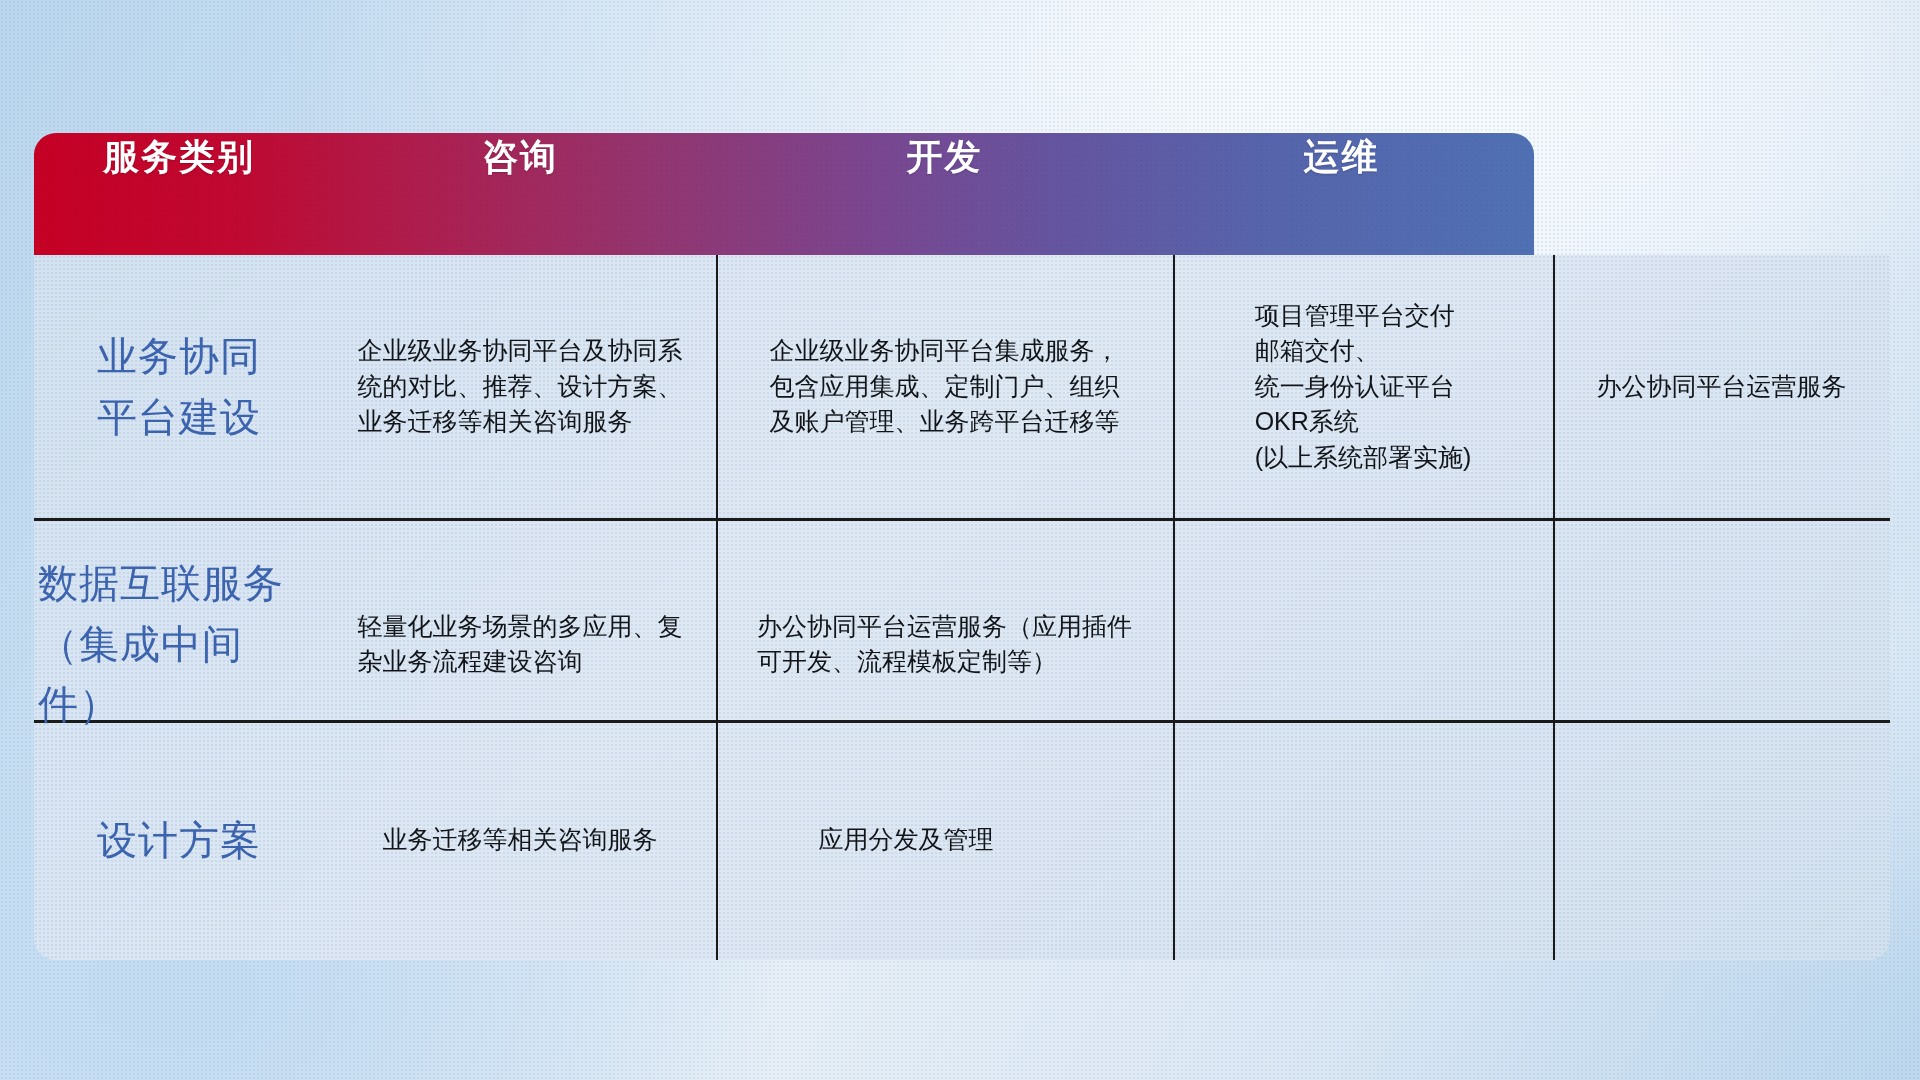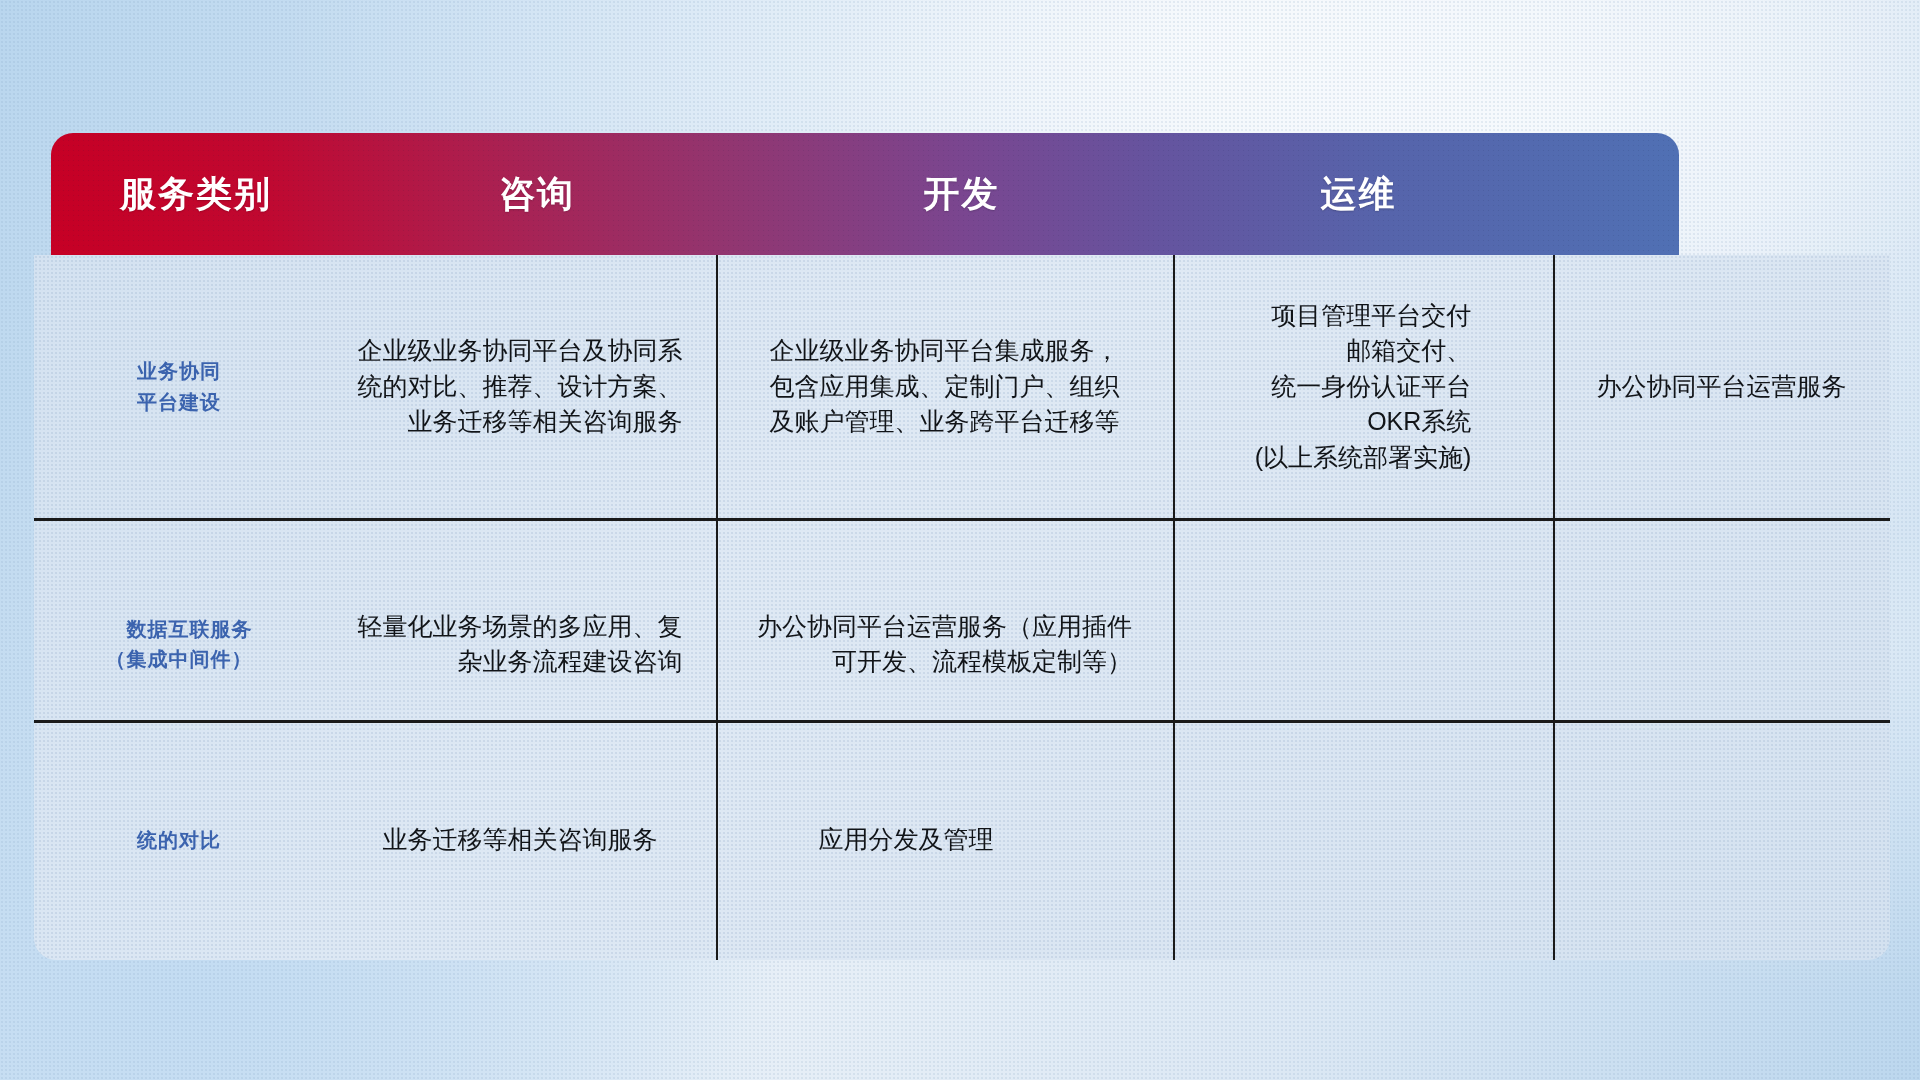--- a/index.html
+++ b/index.html
@@ -65,36 +65,35 @@
     position: absolute;
     inset: 0;
     background-image: radial-gradient(rgba(110,140,180,0.18) 0.7px, rgba(0,0,0,0) 0.8px);
     background-size: 4px 4px;
     pointer-events: none;
   }
 
   
   .thead {
     position: absolute;
-    left: 17px;
+    left: 0;
     top: 0;
-    width: 1628px;
+    width: 1500px;
     height: 122px;
     border-radius: 22px 22px 0 0;
     background: linear-gradient(90deg,
         #c60025 0%,
         #c00830 13%,
         #ad1e4e 26%,
         #93356f 41%,
         #7a4690 56%,
         #65549f 68%,
         #5664ab 82%,
         #5070b4 100%);
     display: flex;
-    align-items: center;
     overflow: hidden;
   }
   .thead-dots {
     position: absolute;
     inset: 0;
     background-image: radial-gradient(rgba(10,20,60,0.20) 0.8px, rgba(0,0,0,0) 0.9px);
     background-size: 5px 5px;
     opacity: 0.55;
     pointer-events: none;
   }
@@ -147,30 +146,30 @@
   .v2 { left: 1139px; top: 0;   height: 705px; }
   .v3 { left: 1519px; top: 0;   height: 705px; }
 
   .cell {
     position: relative;
     z-index: 2;
     display: flex;
     align-items: center;
     justify-content: center;
     padding: 10px 4px;
-    text-align: right;
+    text-align: left;
     color: #111418;
     font-size: 25px;
     line-height: 1.42;
     white-space: pre-line;
   }
   .cell.cat {
     color: #3b63ae;
-    font-weight: bold;
-    font-size: 20px;
+    font-weight: normal;
+    font-size: 40px;
     line-height: 1.52;
     letter-spacing: 1px;
   }
   .cell.empty { }
 </style>
 </head>
 <body>
 
 <div id="bg-base"></div>
 <div id="bg-sheen"></div>
@@ -211,21 +210,21 @@
 （集成中间件）</div>
       <div class="cell c1">轻量化业务场景的多应用、复
 杂业务流程建设咨询</div>
       <div class="cell c2">办公协同平台运营服务（应用插件
 可开发、流程模板定制等）</div>
       <div class="cell c3 empty"></div>
       <div class="cell c4 empty"></div>
     </div>
 
     <div class="row row-3">
-      <div class="cell cat c0">统的对比</div>
+      <div class="cell cat c0">设计方案</div>
       <div class="cell c1">业务迁移等相关咨询服务</div>
       <div class="cell c3">应用分发及管理</div>
       <div class="cell c4 empty"></div>
     </div>
 
     <div class="row-sep sep-1"></div>
     <div class="row-sep sep-2"></div>
     <div class="vline v1"></div>
     <div class="vline v2"></div>
     <div class="vline v3"></div>

